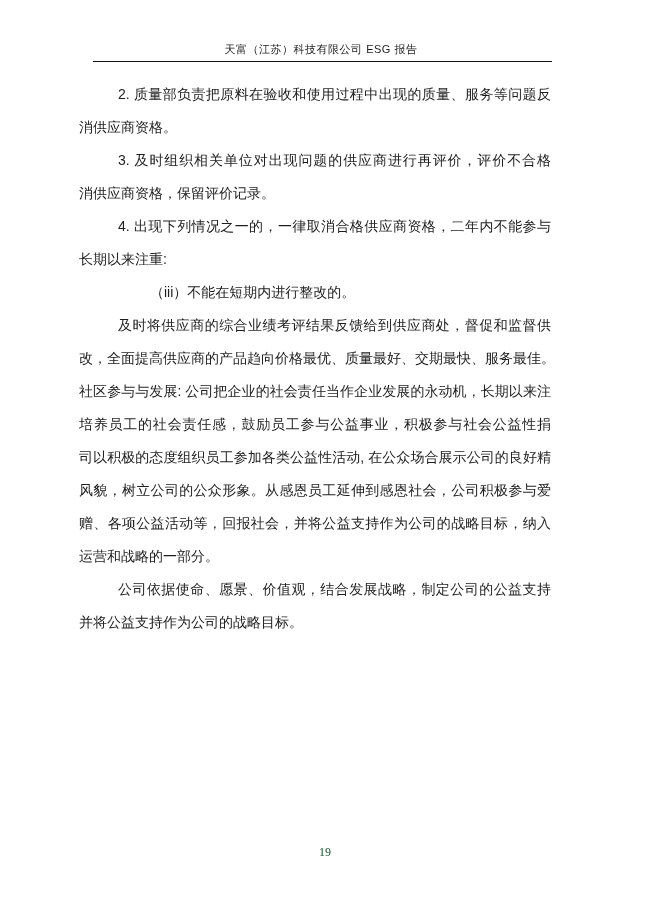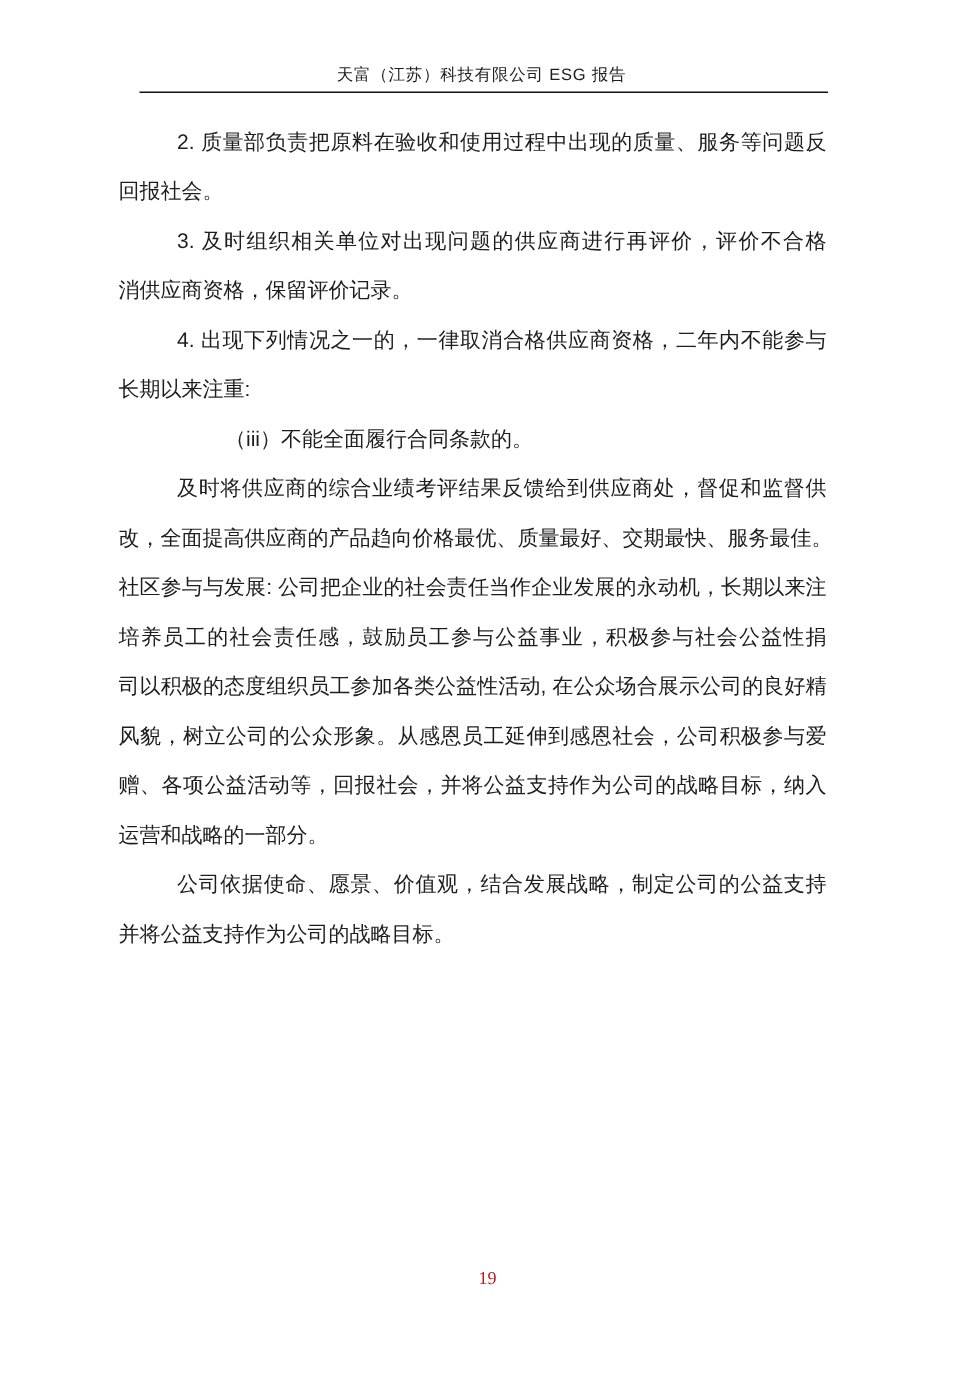--- a/index.html
+++ b/index.html
@@ -55,42 +55,42 @@
   .ind2 { padding-left: 39px; }
   .ind5 { padding-left: 71px; }
   .footer {
     position: absolute;
     top: 845px;
     left: 0;
     width: 650px;
     text-align: center;
     font-size: 12px;
     font-family: "Liberation Serif", "DejaVu Serif", serif;
-    color: #b91c1c;
+    color: #14532d;
   }
 </style>
 </head>
 <body>
 
 <div class="page">
 
   <div class="header">
     <span>天富（江苏）科技有限公司 ESG 报告</span>
   </div>
 
   <div class="header-rule"></div>
 
   <div class="content">
     <div class="line ind2 just">2. 质量部负责把原料在验收和使用过程中出现的质量、服务等问题反馈到</div>
-    <div class="line">回报社会。</div>
+    <div class="line">消供应商资格。</div>
     <div class="line ind2 just">3. 及时组织相关单位对出现问题的供应商进行再评价，评价不合格的，取</div>
     <div class="line">消供应商资格，保留评价记录。</div>
     <div class="line ind2 just">4. 出现下列情况之一的，一律取消合格供应商资格，二年内不能参与合格</div>
     <div class="line">长期以来注重:</div>
-    <div class="line ind5">（iii）不能全面履行合同条款的。</div>
+    <div class="line ind5">（iii）不能在短期内进行整改的。</div>
     <div class="line ind2 just">及时将供应商的综合业绩考评结果反馈给到供应商处，督促和监督供应商整</div>
     <div class="line">改，全面提高供应商的产品趋向价格最优、质量最好、交期最快、服务最佳。</div>
     <div class="line just">社区参与与发展: 公司把企业的社会责任当作企业发展的永动机，长期以来注重</div>
     <div class="line just">培养员工的社会责任感，鼓励员工参与公益事业，积极参与社会公益性捐款。公</div>
     <div class="line just">司以积极的态度组织员工参加各类公益性活动, 在公众场合展示公司的良好精神</div>
     <div class="line just">风貌，树立公司的公众形象。从感恩员工延伸到感恩社会，公司积极参与爱心捐</div>
     <div class="line just">赠、各项公益活动等，回报社会，并将公益支持作为公司的战略目标，纳入日常</div>
     <div class="line">运营和战略的一部分。</div>
     <div class="line ind2 just">公司依据使命、愿景、价值观，结合发展战略，制定公司的公益支持规划，</div>
     <div class="line">并将公益支持作为公司的战略目标。</div>

